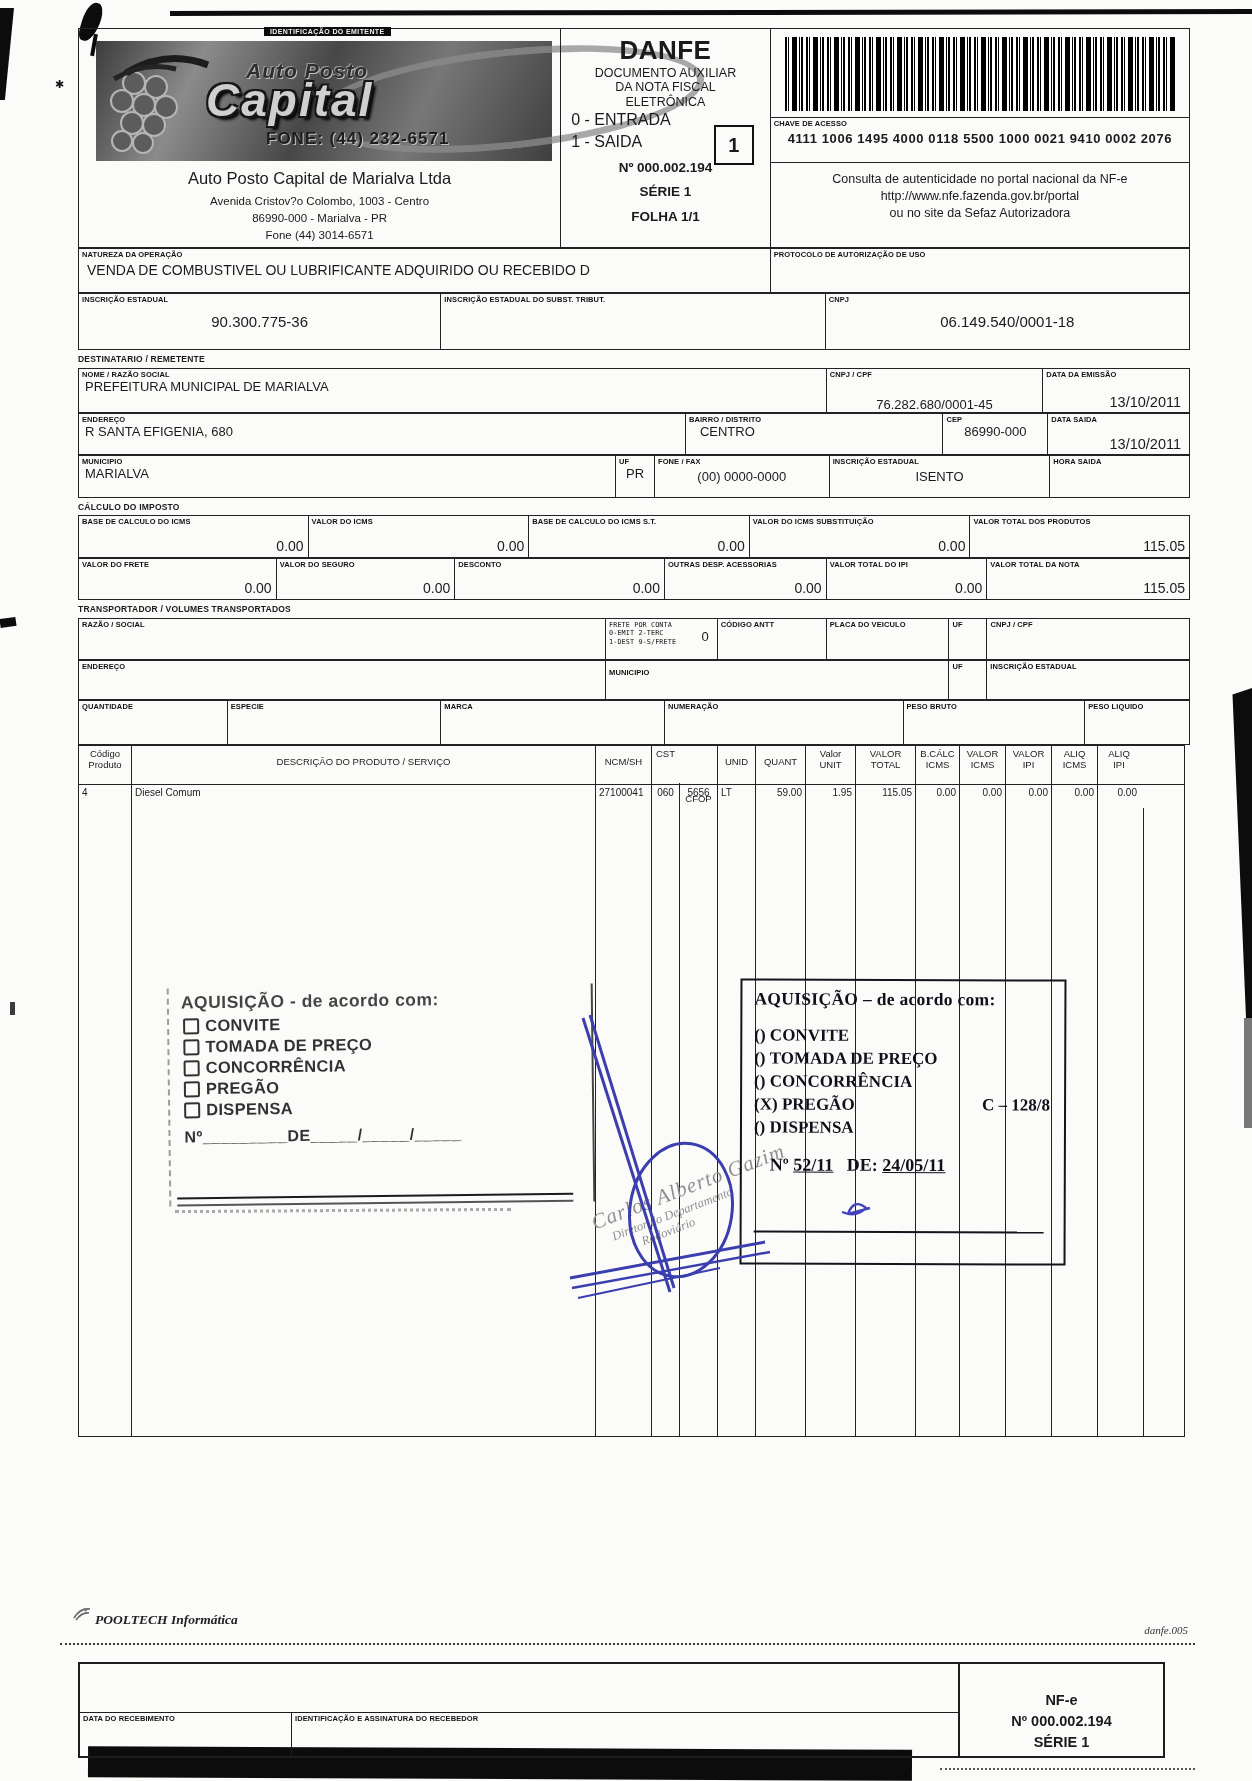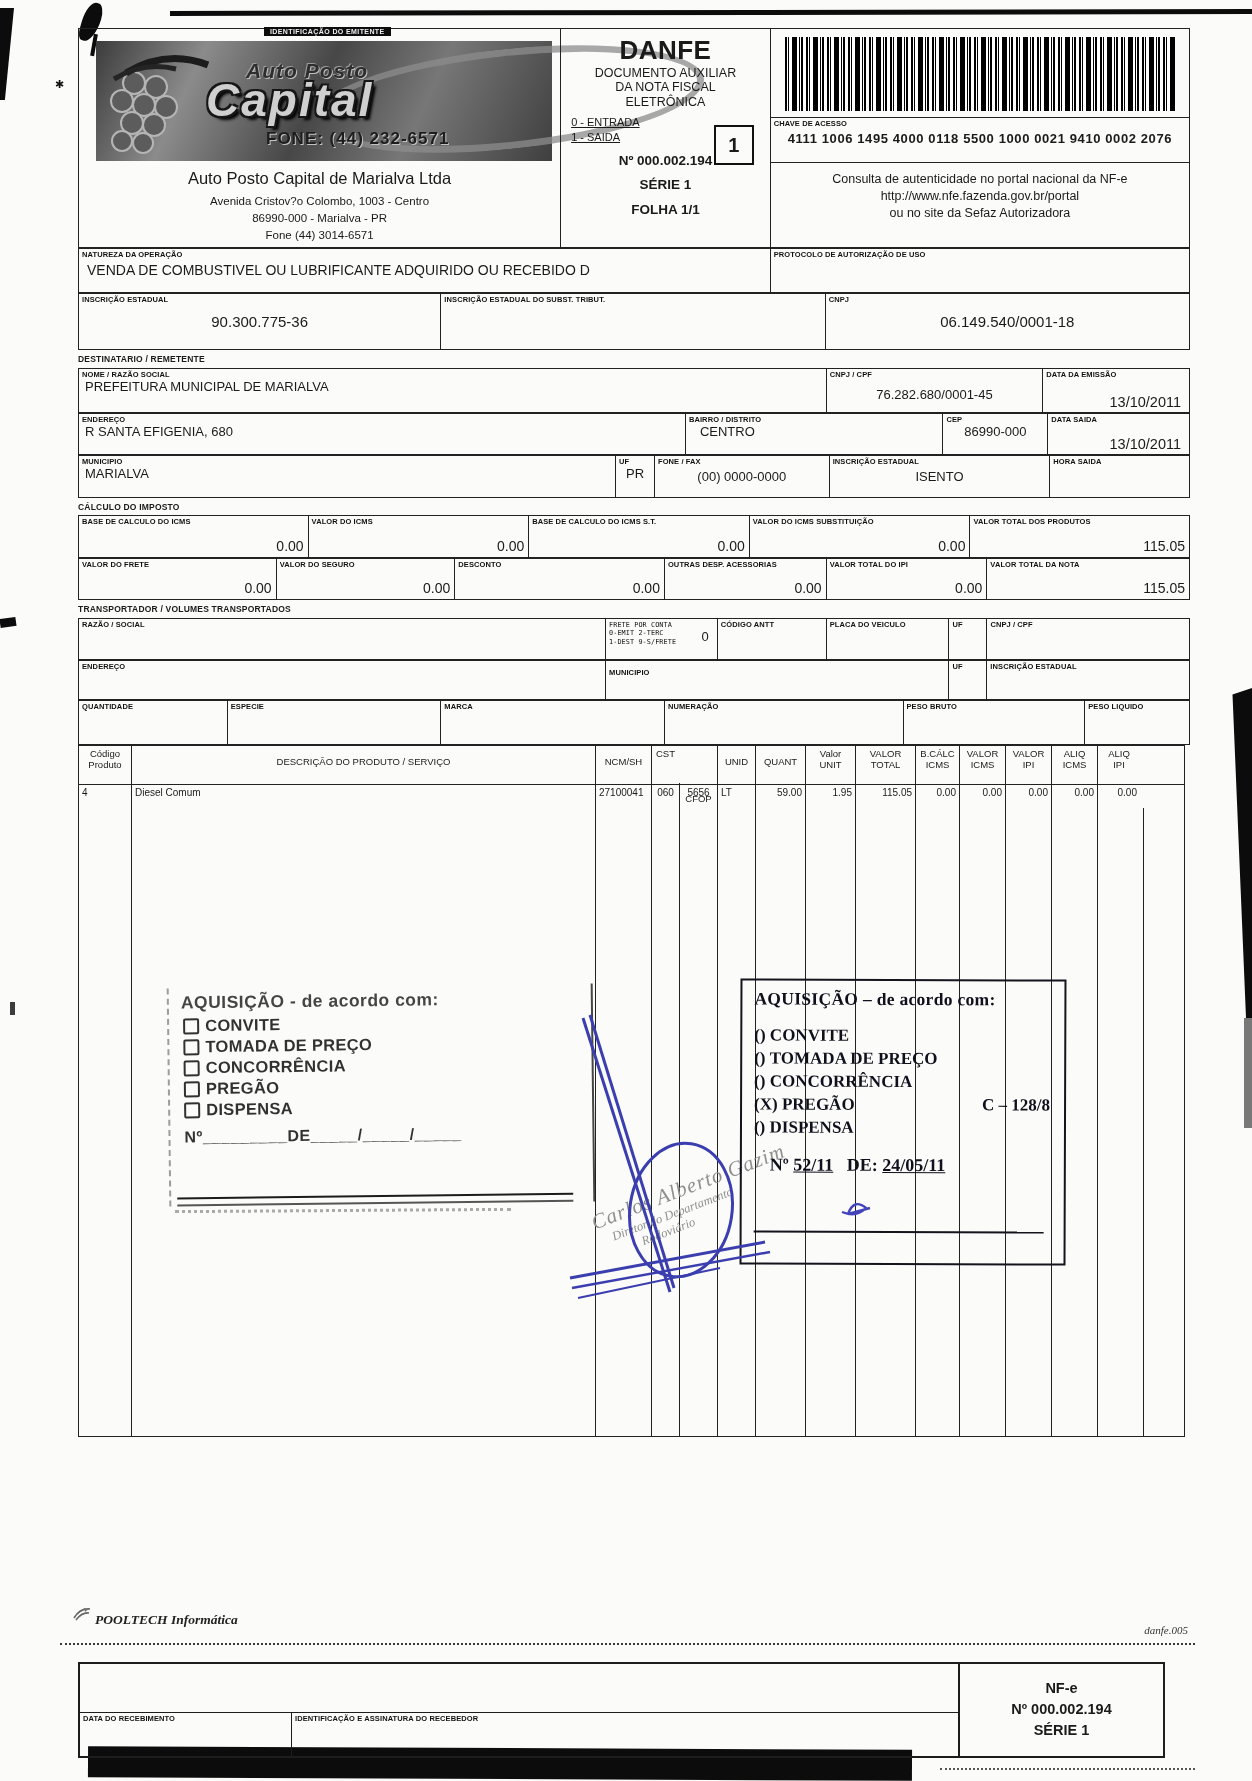--- a/index.html
+++ b/index.html
@@ -26,21 +26,21 @@
   .logo-main{position:absolute;left:110px;top:32px;font-size:46px;font-weight:bold;font-style:italic;color:#cfcfcf;
         letter-spacing:2px;text-shadow:2px 2px 0 #161616,-2px -2px 0 #161616,2px -2px 0 #161616,-2px 2px 0 #161616,4px 4px 3px #000;}
   .logo-phone{position:absolute;left:170px;top:88px;font-size:17px;font-weight:bold;color:#1d1d1d;
         text-shadow:1px 1px 0 #c2c2c2;letter-spacing:1px;}
   .swoosh{position:absolute;left:215px;top:8px;width:380px;height:86px;border:7px solid rgba(140,140,140,.75);
         border-radius:50%;transform:rotate(-6deg);border-left-color:transparent;}
   .idlabel{position:absolute;left:185px;top:-2px;background:#0d0d0d;color:#efefef;font-size:7px;font-weight:bold;
         padding:1px 6px;letter-spacing:.4px;}
   .danfe-t{font-size:26px;font-weight:bold;text-align:center;margin-top:6px;letter-spacing:.5px;}
   .danfe-s{font-size:12.5px;text-align:center;line-height:1.15;}
-  .es{font-size:11px;margin-left:10px;line-height:1.35;margin-top:6px;text-decoration:underline;}
+  .es{font-size:16px;margin-left:10px;line-height:1.35;}
   .tipo{position:absolute;right:16px;top:96px;width:36px;height:36px;border:2px solid #111;
         font-size:20px;font-weight:bold;text-align:center;line-height:36px;}
   .nserie{font-size:13.5px;font-weight:bold;text-align:center;}
   .barcode{position:absolute;left:14px;top:8px;right:14px;height:74px;
     background:repeating-linear-gradient(90deg,#000 0,#000 2px,#fff 2px,#fff 3px,#000 3px,#000 4px,#fff 4px,#fff 7px,#000 7px,#000 12px,#fff 12px,#fff 14px,#000 14px,#000 15px,#fff 15px,#fff 16px,#000 16px,#000 18px,#fff 18px,#fff 21px);}
   .chavebox{position:absolute;left:0;top:88px;right:0;height:44px;border-top:1px solid #222;border-bottom:1px solid #222;}
   .chave-v{font-size:13px;font-weight:bold;text-align:center;letter-spacing:.6px;margin-top:3px;}
   .consulta{position:absolute;left:0;top:132px;right:0;bottom:0;font-size:12.5px;text-align:center;padding-top:10px;line-height:1.35;}
   
   .ith{font-size:9.5px;text-align:center;white-space:pre-line;line-height:1.15;padding-top:3px;}
@@ -78,21 +78,21 @@
   .dots{position:absolute;left:60px;top:1643px;width:1135px;border-top:2px dotted #3a3a3a;}
   .dots2{position:absolute;left:940px;top:1768px;width:255px;border-top:2px dotted #555;}
   
   .canhoto{position:absolute;left:78px;top:1662px;width:1087px;height:96px;display:flex;}
   .can-main{position:relative;width:882px;border:2px solid #1d1d1d;box-sizing:border-box;}
   .can-top{height:48px;border-bottom:1px solid #1d1d1d;}
   .can-bot{display:flex;height:44px;}
   .can-c1{width:212px;border-right:1px solid #1d1d1d;box-sizing:border-box;}
   .can-c2{flex:1;}
   .nfebox{position:relative;width:205px;border:2px solid #1d1d1d;border-left:none;box-sizing:border-box;
-        text-align:center;font-weight:bold;font-size:14.5px;padding-top:14px;line-height:1.45;}
+        text-align:center;font-weight:bold;font-size:14.5px;padding-top:26px;line-height:1.45;}
   
   .art{position:absolute;background:#0c0c0c;}
   .mono-tiny{font-family:"DejaVu Sans Mono",monospace;font-size:6.8px;font-weight:normal;line-height:1.25;white-space:pre-line;}
 </style>
 </head>
 <body>
 
 <div class="page">
 
   <div class="art" style="left:170px;top:10px;width:1082px;height:5px;transform:rotate(-.1deg);"></div>
@@ -198,21 +198,21 @@
   <div class="secbar" style="top:350px;height:18px;">DESTINATARIO / REMETENTE</div>
 
   <div class="box" style="top:368px;height:45px;">
     <div class="row">
       <div class="cell" style="width:748px;">
         <div class="lbl">NOME / RAZÃO SOCIAL</div>
         <div class="val" style="padding-left:6px;">PREFEITURA MUNICIPAL DE MARIALVA</div>
       </div>
       <div class="cell" style="width:217px;">
         <div class="lbl">CNPJ / CPF</div>
-        <div class="val val-c" style="margin-top:8px;">76.282.680/0001-45</div>
+        <div class="val val-c" style="margin-top:18px;">76.282.680/0001-45</div>
       </div>
       <div class="cell" style="width:147px;">
         <div class="lbl">DATA DA EMISSÃO</div>
         <div class="date">13/10/2011</div>
       </div>
     </div>
   </div>
 
   <div class="box" style="top:413px;height:42px;">
     <div class="row">

